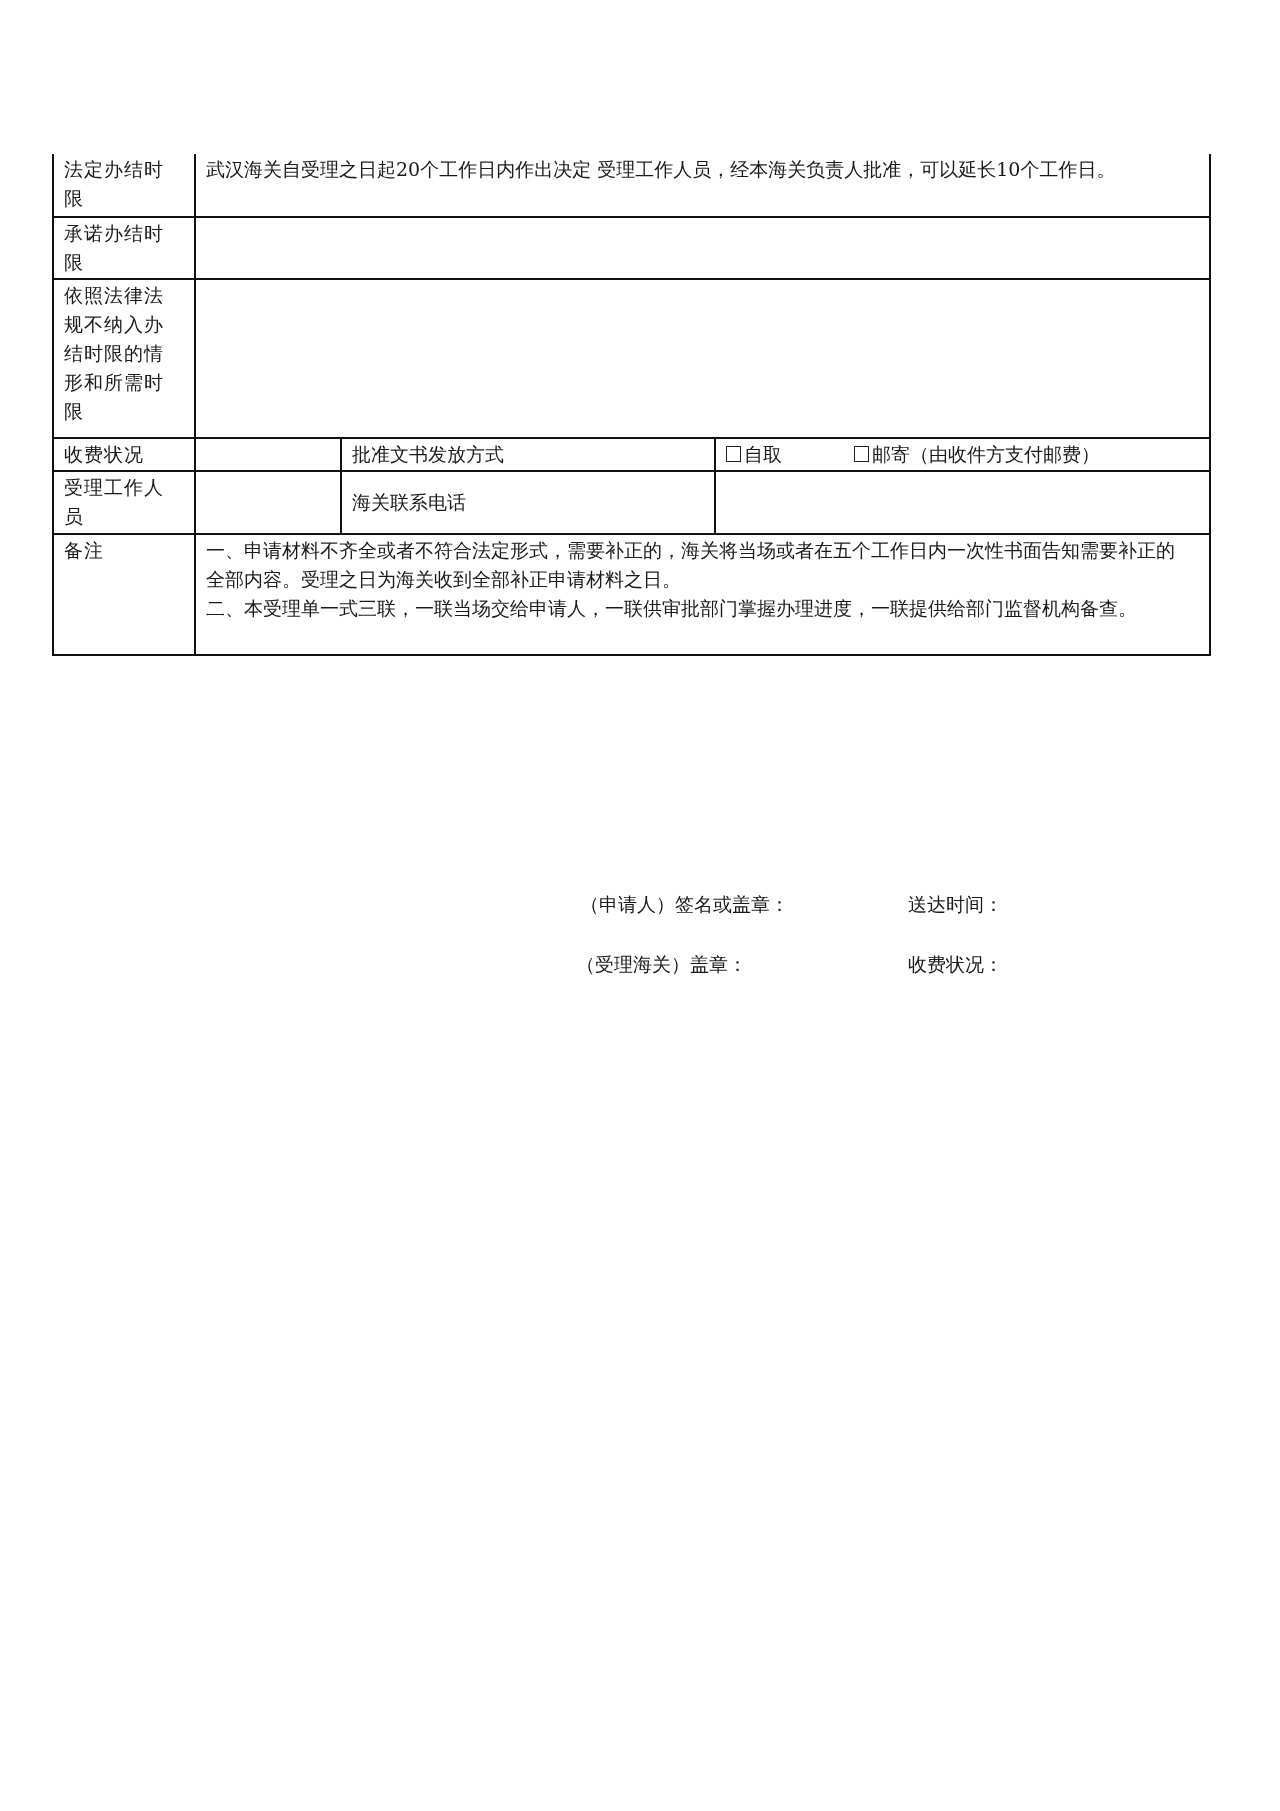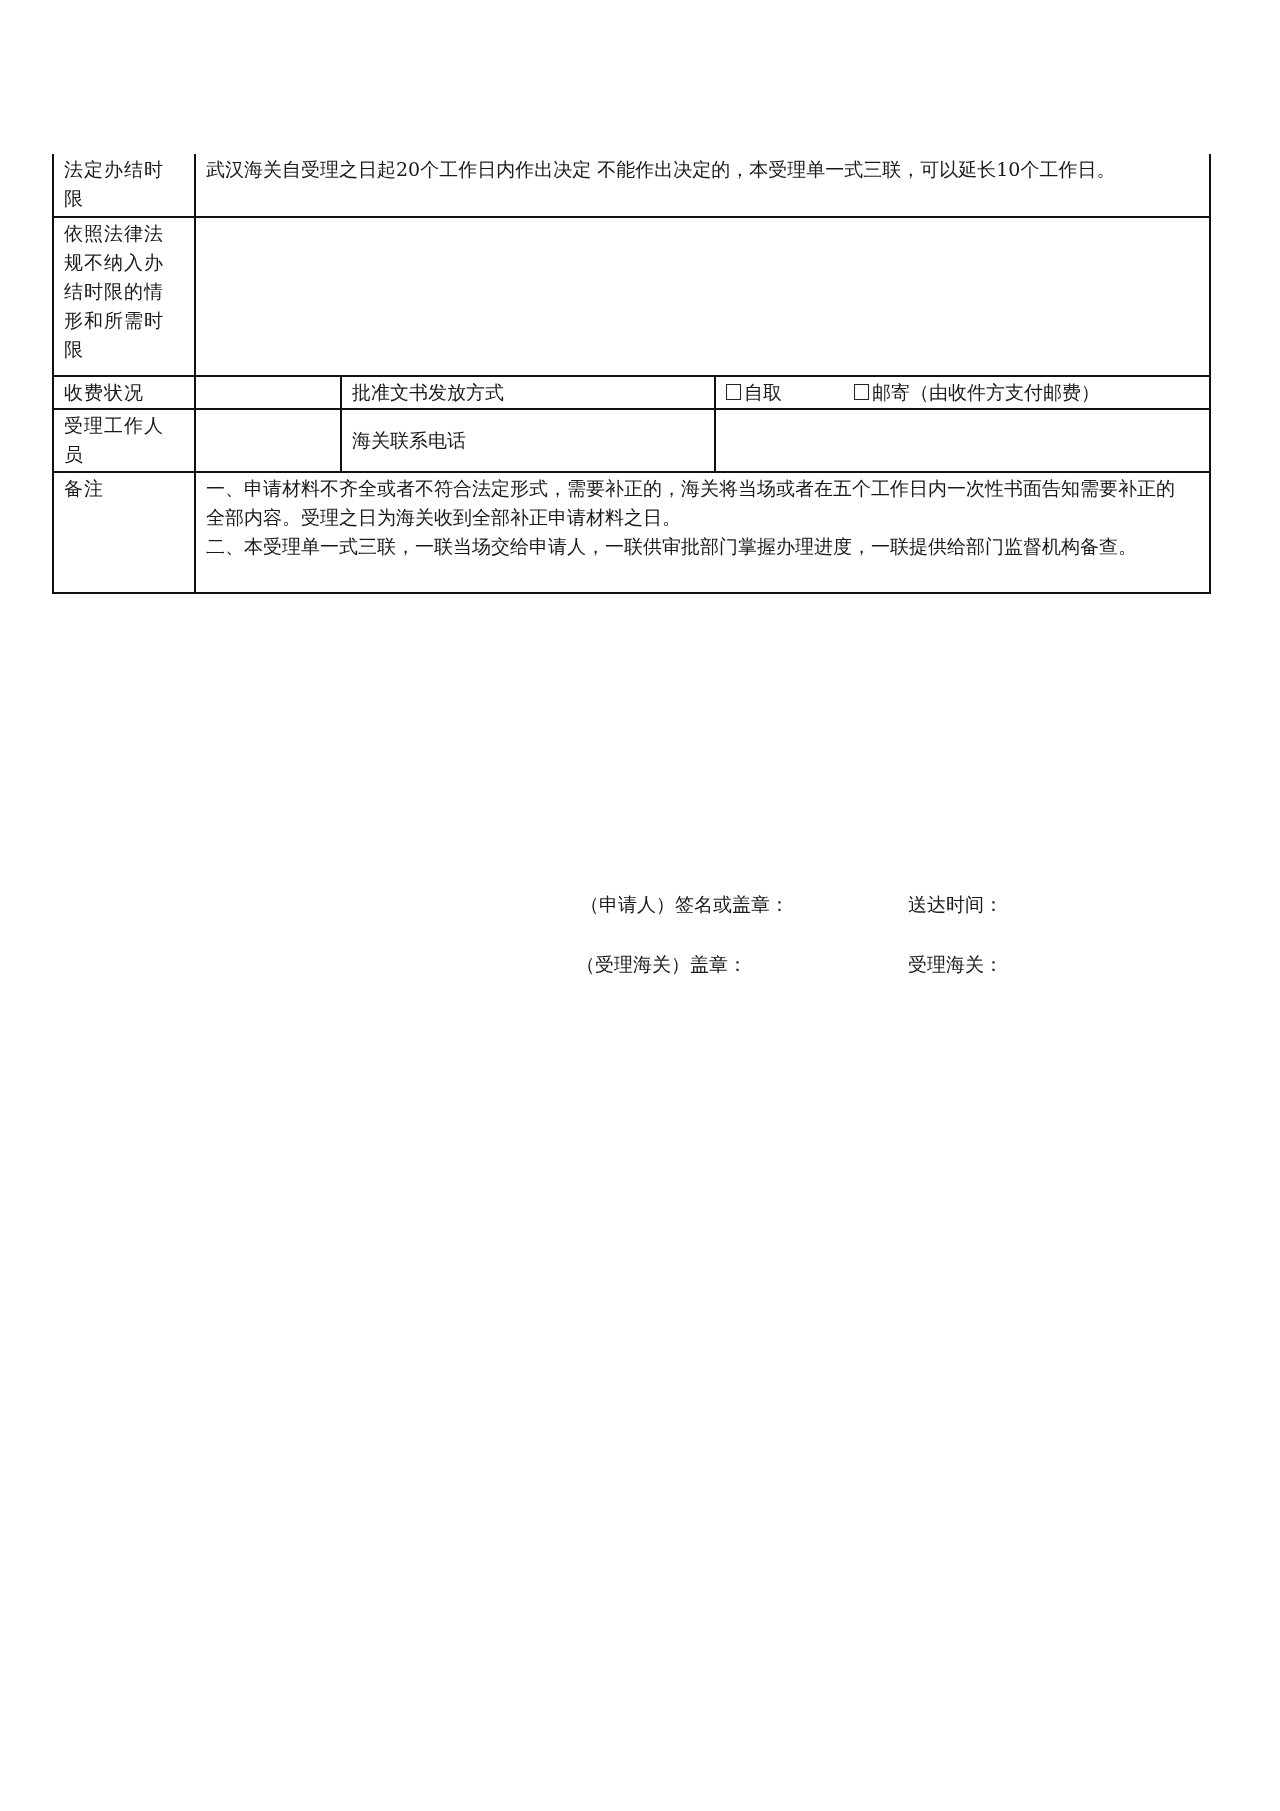--- a/index.html
+++ b/index.html
@@ -26,23 +26,27 @@
   <colgroup>
     <col style="width:142px">
     <col style="width:146px">
     <col style="width:374px">
     <col style="width:495px">
   </colgroup>
 
   <tbody>
         <tr class="top" style="height:63px">
     <td class="label">法定办结时限</td>
-    <td colspan="3">武汉海关自受理之日起20个工作日内作出决定 不能作出决定的，本受理单一式三联，可以延长10个工作日。</td>
+    <td colspan="3">武汉海关自受理之日起20个工作日内作出决定 受理工作人员，经本海关负责人批准，可以延长10个工作日。</td>
   </tr>
 
+  <tr style="height:59px">
+    <td class="label">承诺办结时限</td>
+    <td colspan="3"></td>
+  </tr>
 
   <tr style="height:159px">
     <td class="label">依照法律法规不纳入办结时限的情形和所需时限</td>
     <td colspan="3"></td>
   </tr>
 
 
   <tr style="height:33px">
     <td class="label">收费状况</td>
     <td></td>
@@ -70,15 +74,15 @@
       <span class="line">一、申请材料不齐全或者不符合法定形式，需要补正的，海关将当场或者在五个工作日内一次性书面告知需要补正的全部内容。受理之日为海关收到全部补正申请材料之日。</span>
       <span class="line">二、本受理单一式三联，一联当场交给申请人，一联供审批部门掌握办理进度，一联提供给部门监督机构备查。</span>
     </td>
   </tr>
 </tbody>
     </table>
 
 <div class="sig" style="left:580px; top:892px;">（申请人）签名或盖章：</div>
 <div class="sig" style="left:908px; top:892px;">送达时间：</div>
 <div class="sig" style="left:576px; top:952px;">（受理海关）盖章：</div>
-<div class="sig" style="left:908px; top:952px;">受理海关：</div>
+<div class="sig" style="left:908px; top:952px;">收费状况：</div>
 
 </div>
 
 </body></html>

